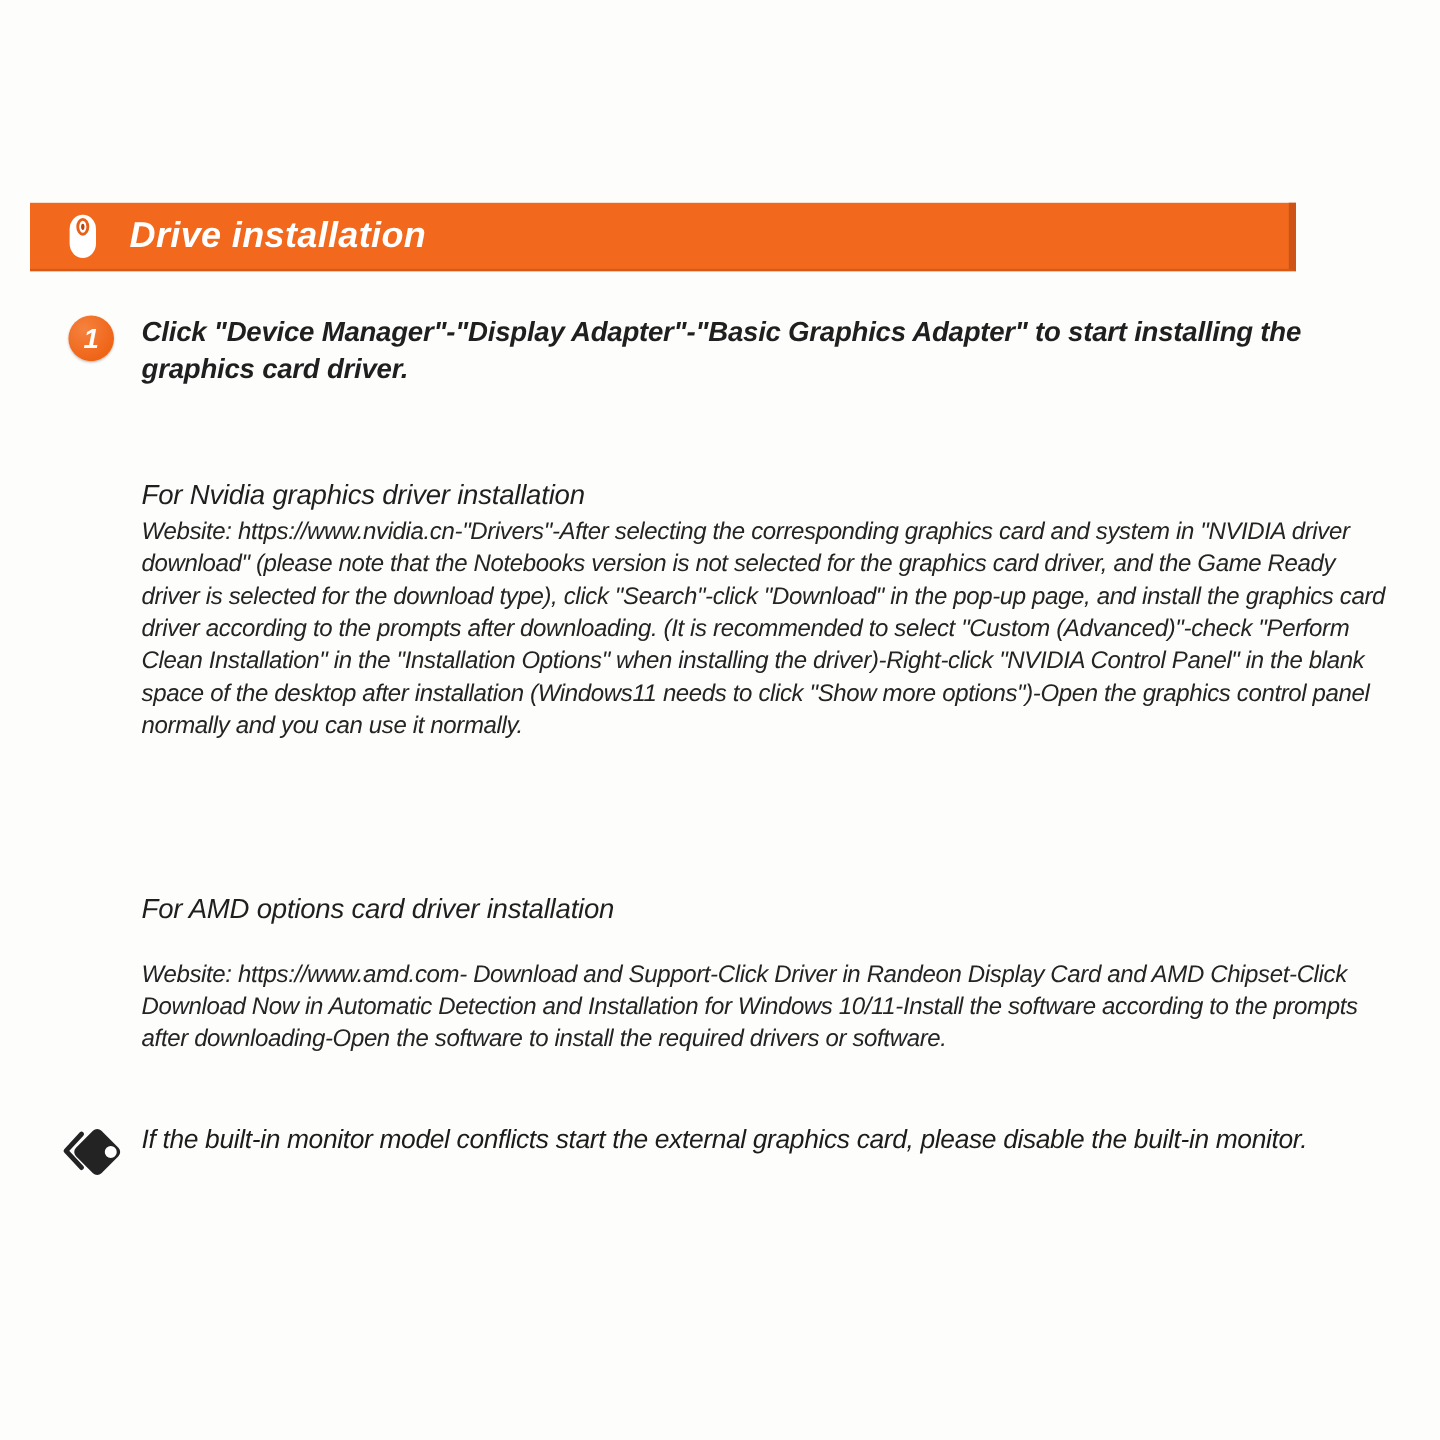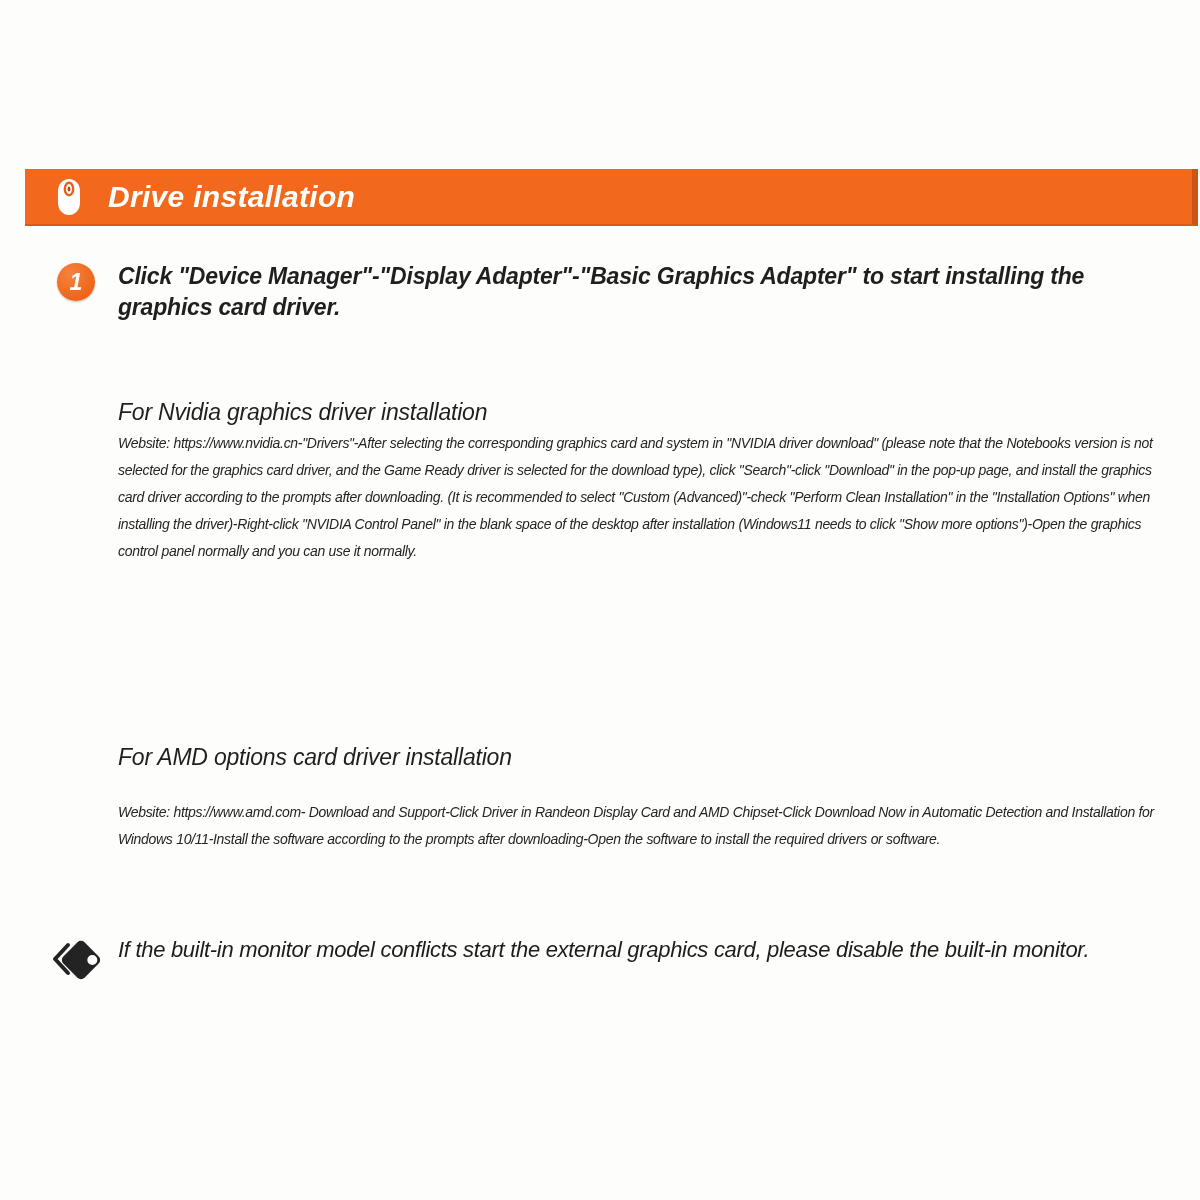--- a/index.html
+++ b/index.html
@@ -15,21 +15,21 @@
     overflow: hidden;
     font-family: "Liberation Sans", sans-serif;
     color: #212121;
   }
 
   
   .header-bar {
     position: absolute;
     left: 25px;
     top: 169px;
-    width: 1173px;
+    width: 1055px;
     height: 57px;
     background: #f2691d;
     border-right: 6px solid #cd5316;
     border-bottom: 2px solid #d85a16;
     box-sizing: border-box;
     display: flex;
     align-items: center;
     text-align: right;
   }
   .header-icon {
@@ -86,21 +86,21 @@
     font-size: 23px;
     font-weight: normal;
     font-style: italic;
     color: #1f1f1f;
     letter-spacing: -0.2px;
   }
   .section-body {
     position: absolute;
     left: 118px;
     width: 1048px;
-    font-size: 14px;
+    font-size: 20px;
     line-height: 27px;
     font-style: italic;
     font-weight: normal;
     color: #242424;
     letter-spacing: -0.3px;
   }
   .heading-nvidia { top: 399px; }
   .body-nvidia   { top: 430px; }
   .heading-amd   { top: 744px; }
   .body-amd      { top: 775px; margin-top: 24px; }

